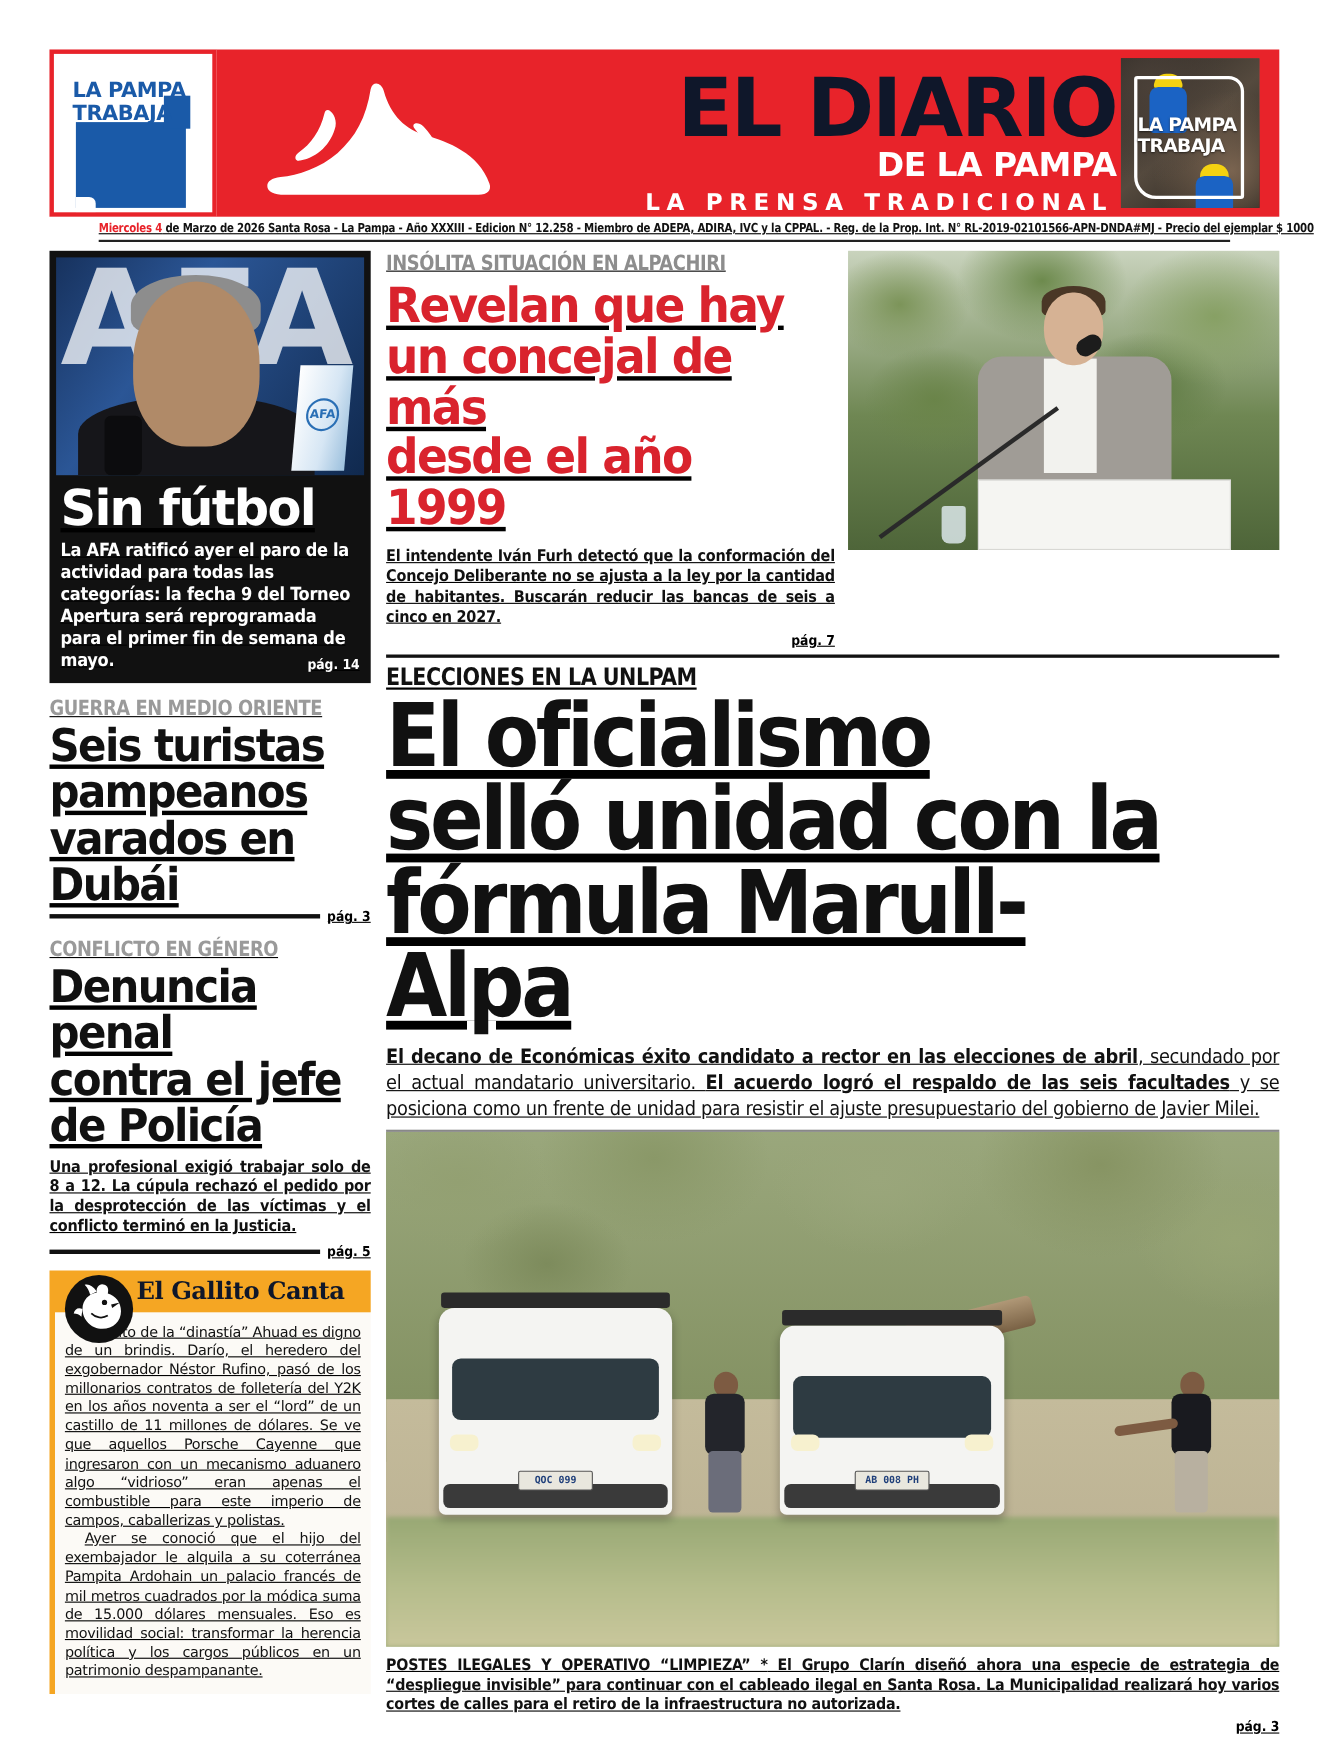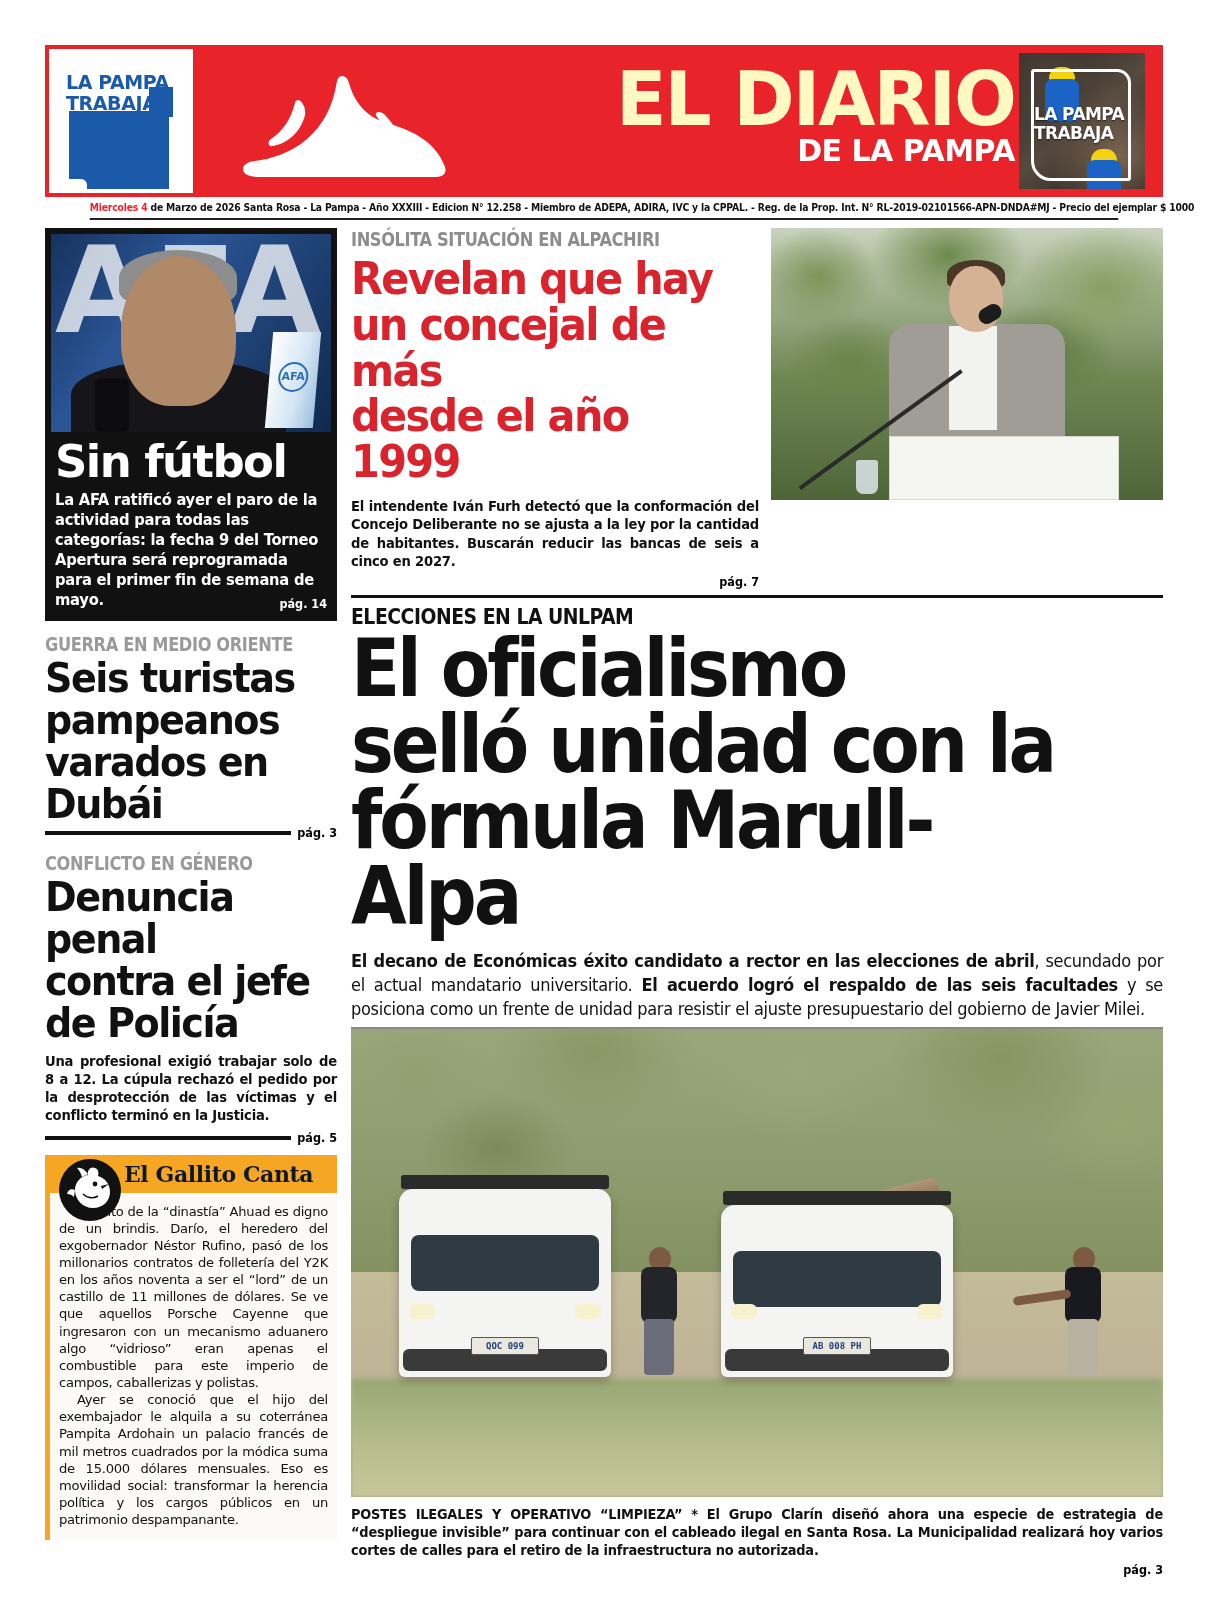--- a/index.html
+++ b/index.html
@@ -7,20 +7,21 @@
     width: 1208px; height: 1599px;
     background: #ffffff;
     font-family: "Liberation Sans", sans-serif;
     overflow: hidden;
   }
   .page {
     position: relative;
     width: 1208px; height: 1599px;
     background: #fff;
     padding: 45px 45px 1px 45px;
+    text-decoration: underline;
   }
 
   
   .masthead {
     position: relative;
     height: 152px;
     background: #e8232a;
     display: flex;
     align-items: center;
     overflow: hidden;
@@ -67,21 +68,21 @@
     left: 192px; top: 28px;
     width: 260px; height: 110px;
   }
   .title-block {
     position: absolute;
     left: 430px; top: 20px;
     width: 540px;
     text-align: right;
   }
   .title-main {
-    color: #fef9c3;
+    color: #0f172a;
     font-family: "DejaVu Sans", sans-serif;
     font-weight: 900;
     font-size: 74px;
     line-height: 0.92;
     letter-spacing: -2px;
     display: inline-block;
     text-align: center;
   }
   .title-de {
     color: #fff;
@@ -390,21 +391,21 @@
     background: linear-gradient(180deg,#98a874 0%,#b6bd8c 55%,#c9c79c 100%);
     filter: blur(2px);
   }
   .van {
     position:absolute; bottom:120px;
     background:#f4f4f2; border-radius:14px 14px 6px 6px;
     box-shadow: 0 4px 8px rgba(0,0,0,.25);
     margin-top: 34px;
   }
   .van1 { left:48px; width:212px; height:188px; }
-  .van2 { left:370px; width:232px; height:172px; }
+  .van2 { left:358px; width:204px; height:172px; }
   .van .wind {
     position:absolute; left:12px; top:46px; right:12px; height:56px;
     background:#2e3b42; border-radius:8px;
   }
   .van .rack {
     position:absolute; left:2px; top:-14px; right:2px; height:14px;
     background:#2b2b2b; border-radius:3px;
   }
   .van .plate {
     position:absolute; left:50%; transform:translateX(-50%); bottom:22px;
@@ -481,20 +482,21 @@
     <svg class="bird" viewBox="0 0 260 110">
       <path d="M100 8 C96 34 86 52 70 66 C54 80 34 86 18 88 C10 89 6 92 6 96 C6 101 12 104 22 104 L198 104 C206 104 210 100 208 94 C198 66 170 56 150 50 C132 45 118 32 112 10 C110 2 102 0 100 8 Z" fill="#ffffff"></path>
       <path d="M58 30 C54 46 46 58 34 66 C30 69 31 74 36 73 C52 70 64 58 68 42 C70 32 60 22 58 30 Z" fill="#ffffff"></path>
       <path d="M140 44 C150 56 156 70 158 86 C159 92 166 92 166 86 C166 68 158 52 148 42 C143 37 136 39 140 44 Z" fill="#ffffff"></path>
     </svg>
 
     <div class="title-block">
       <div>
         <span class="title-main">EL DIARIO</span><span class="title-de">DE LA PAMPA</span>
       </div>
+      <div class="title-sub">LA PRENSA TRADICIONAL</div>
     </div>
 
     <div class="lp-logo-right">
       <div class="lp-right-rock"></div>
       <div class="helmet" style="left:30px; top:14px;"></div>
       <div class="worker-body" style="left:26px; top:26px;"></div>
       <div class="helmet" style="left:72px; top:96px;"></div>
       <div class="worker-body" style="left:68px; top:107px;"></div>
       <div class="lp-right-map"></div>
       <div class="lp-right-text">

